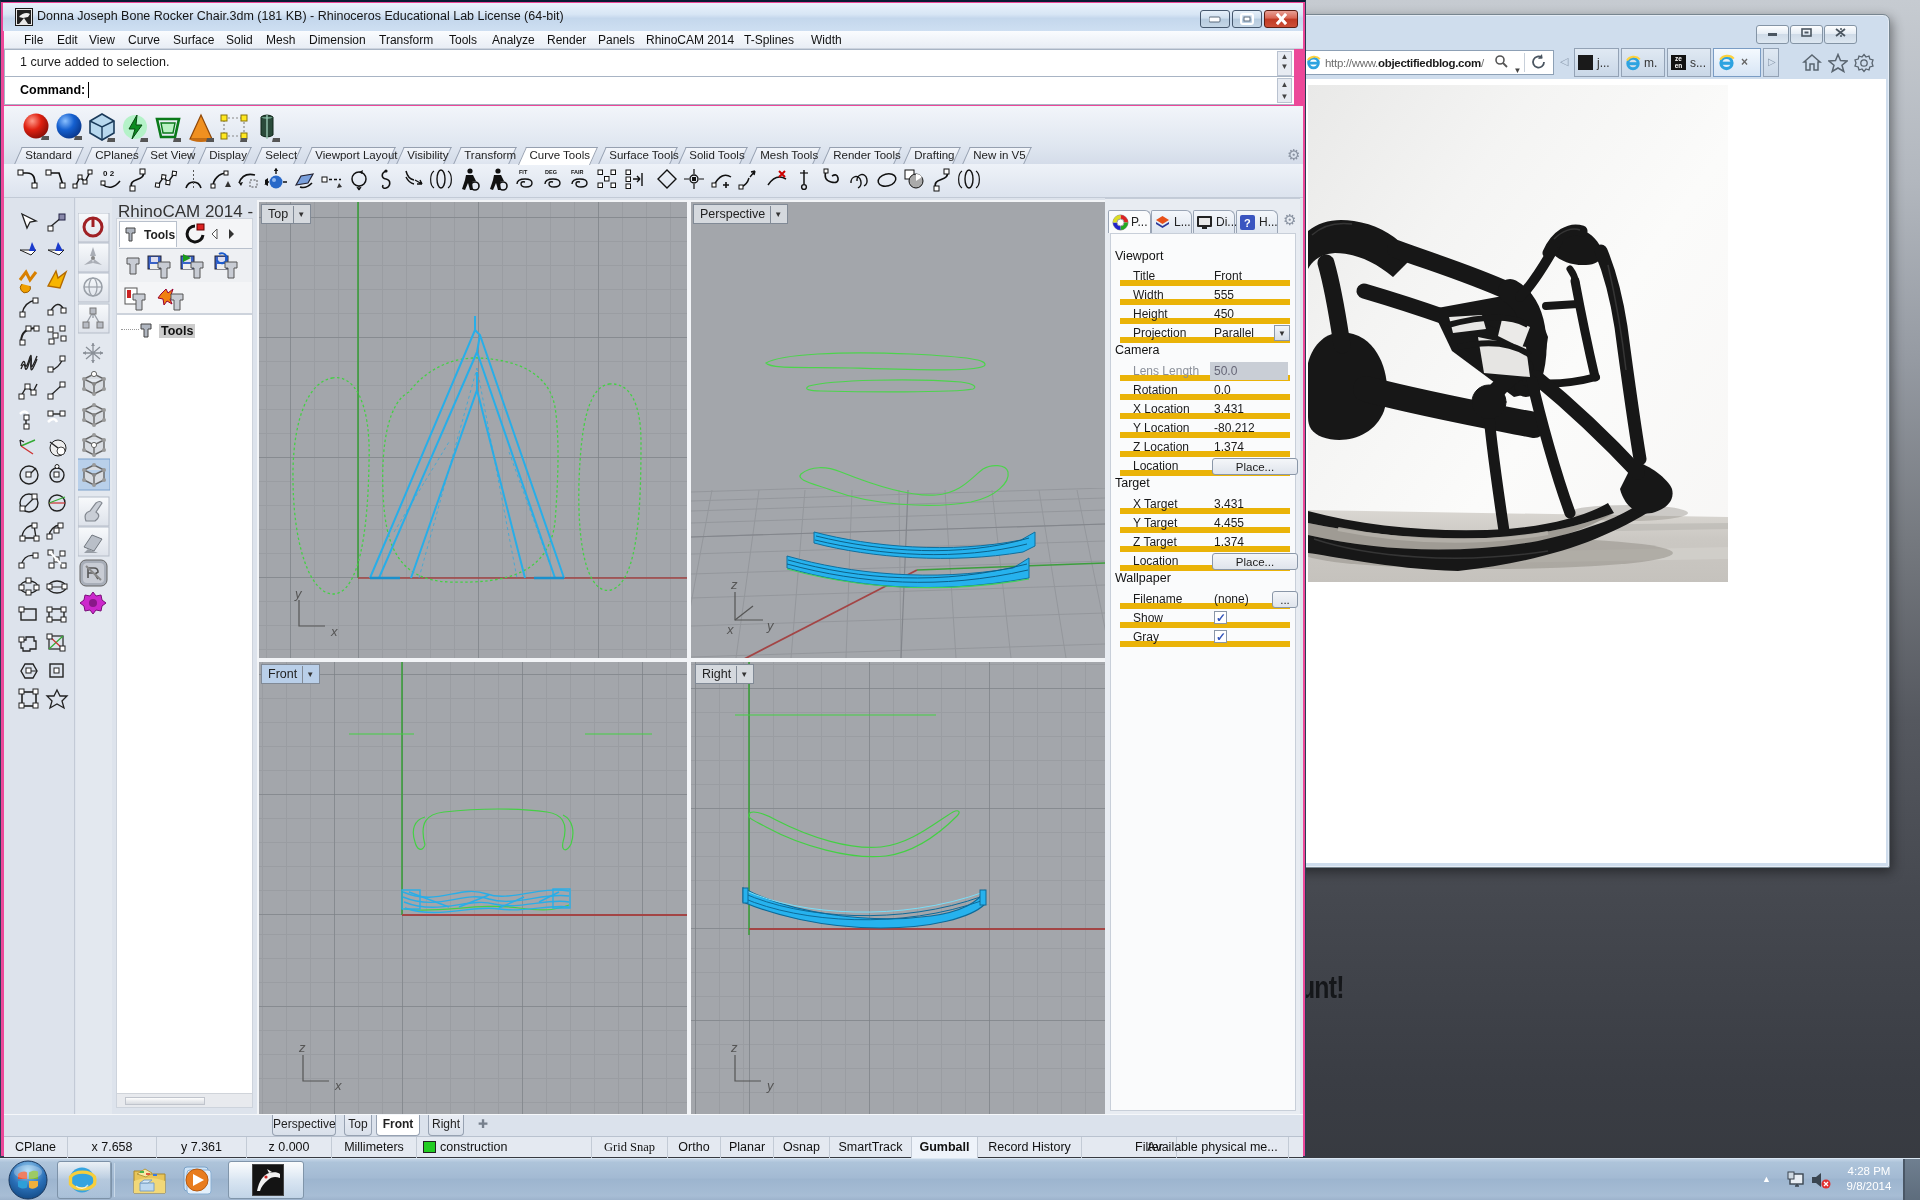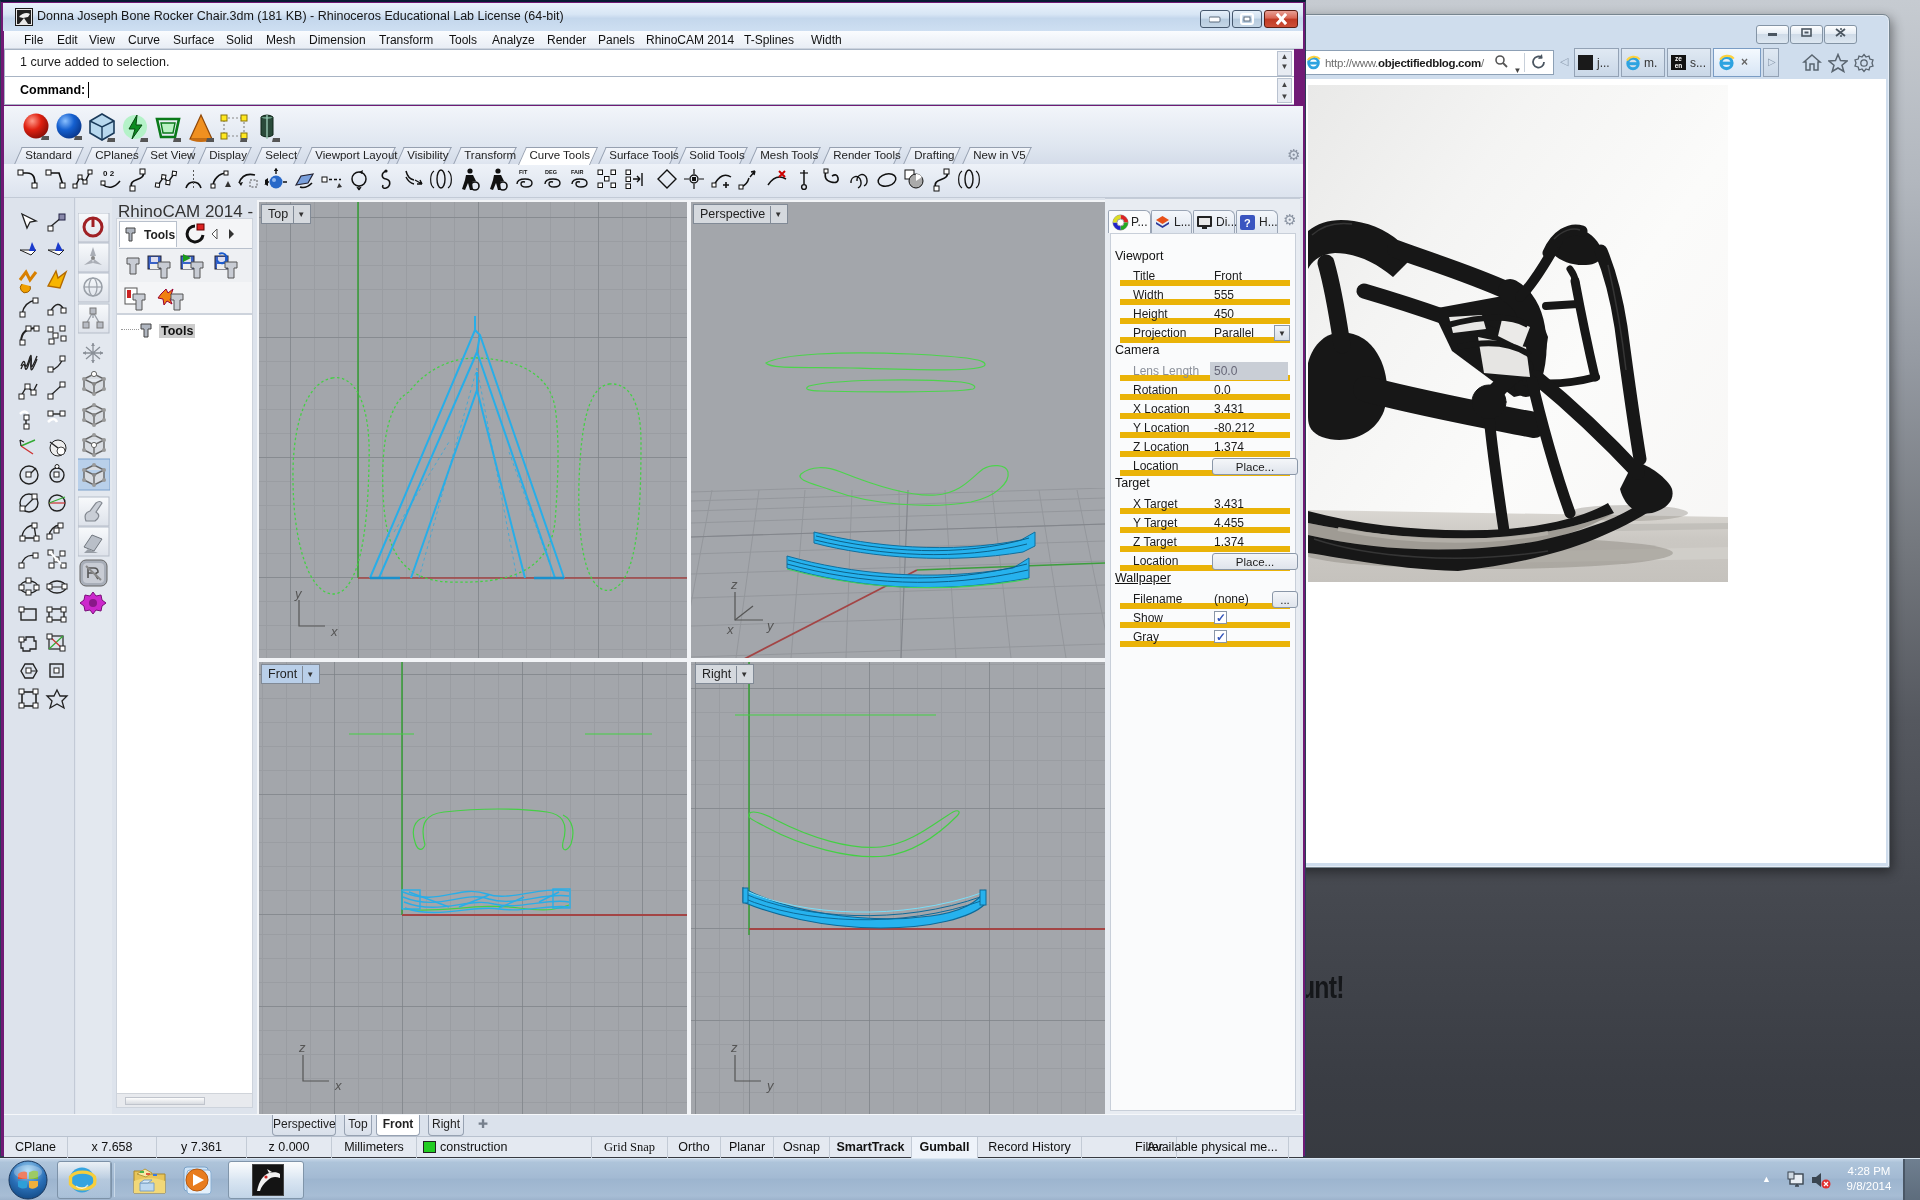--- a/index.html
+++ b/index.html
@@ -24,21 +24,21 @@
   box-shadow:0 0 0 1px rgba(255,255,255,.45) inset, 2px 4px 12px rgba(0,0,0,.45); }
 .capbtn { top:10px; width:33px; height:19px; background:linear-gradient(180deg,#fdfeff,#e6edf5 45%,#cfdbe8 50%,#dde7f1); border:1px solid #8494a5; border-radius:3px; color:#47535f; text-align:center; font-size:10px; line-height:17px; font-weight:bold;}
 #ie-tools { left:1px; top:31px; width:594px; height:33px; }
 #ie-addr { left:8px; top:4px; width:252px; height:25px; background:#fff; border:1px solid #8da0b5; font-size:11.5px; letter-spacing:-0.3px; line-height:23px; color:#6e6e6e; white-space:nowrap; overflow:hidden;}
 #ie-content { left:4px; top:64px; width:589px; height:784px; background:#fff; }
 .ietab { top:2px; height:29px; border:1px solid #93a2b5; background:linear-gradient(180deg,#e0e9f3,#c9d7e7); font-size:12px; color:#333; }
 .ietab.active { background:linear-gradient(180deg,#f4f9fe,#d7e5f5); border-color:#7a9cc4; }
 
 
 #rhino { left:0px; top:0px; width:1306px; height:1157px; z-index:10;
-  background:#701a75; border:1px solid #2b3c55; border-top:2px solid #091a33; }
+  background:#ec4899; border:1px solid #2b3c55; border-top:2px solid #091a33; }
 #r-title { left:2px; top:1px; width:1300px; height:28px;
   background:linear-gradient(180deg,#e9f2fb 0%,#d8e6f5 40%,#c4d7ec 55%,#cedff2 100%); }
 #r-title .ttext { left:34px; top:6px; font-size:12.5px; color:#151515; }
 #r-menu { left:3px; top:29px; width:1299px; height:18px; background:linear-gradient(180deg,#fafcfe,#e8edf5); border-bottom:1px solid #ccd3de; font-size:12px; color:#111; }
 #r-menu span { position:absolute; top:2px; }
 #r-cmdhist { left:3px; top:47px; width:1290px; height:28px; background:#fff; border:1px solid #a8b4c4; border-right:none; font-size:12.5px; color:#1a1a1a; }
 #r-cmd { left:3px; top:75px; width:1290px; height:28px; background:#fff; border:1px solid #a8b4c4; border-top:none; border-right:none; font-size:12.5px; color:#000; }
 #r-tb1 { left:3px; top:104px; width:1299px; height:40px; background:linear-gradient(180deg,#f2f5fa,#dfe6f0); }
 #r-tabs { left:3px; top:144px; width:1299px; height:18px; background:linear-gradient(180deg,#dfe6f0,#d4dce9); font-size:11.5px; color:#222; }
 #r-tb2 { left:3px; top:162px; width:1299px; height:34px; background:linear-gradient(180deg,#eef2f8,#dce3ee); border-bottom:1px solid #c2cad6; }
@@ -1185,21 +1185,21 @@
             <span class="val">4.455</span>
           </div>
         <div class="prow" style="top:299px;">
             <span class="lab">Z Target</span>
             <span class="val">1.374</span>
           </div>
         <div class="prow" style="top:318px;">
             <span class="lab">Location</span>
             <span class="btn">Place...</span>
           </div>
-        <div class="phead" style="top:337px;text-decoration:underline;">Wallpaper</div>
+        <div class="phead" style="top:337px;">Wallpaper</div>
         <div class="prow" style="top:356px;">
             <span class="lab">Filename</span>
             <span class="val">(none)</span>
             <span class="btn" style="left:152px;width:26px;">...</span>
           </div>
         <div class="prow" style="top:375px;text-align:right;">
             <span class="lab">Show</span>
             <span class="cb"></span>
           </div>
         <div class="prow" style="top:394px;">
@@ -1220,21 +1220,21 @@
     <div class="scell" style="left:0px;width:64px;">CPlane</div>
     <div class="scell" style="left:64px;width:89px;">x 7.658</div>
     <div class="scell" style="left:153px;width:90px;">y 7.361</div>
     <div class="scell" style="left:243px;width:85px;">z 0.000</div>
     <div class="scell" style="left:328px;width:85px;">Millimeters</div>
     <div class="scell" style="left:413px;width:175px;text-align:left;"><span style="display:inline-block;width:13px;height:12px;background:#22cc22;border:1px solid #222;vertical-align:-2px;margin:0 4px 0 6px;"></span>construction</div>
     <div class="scell" style="left:588px;width:76px;font-family:Liberation Serif, serif;">Grid Snap</div>
     <div class="scell" style="left:664px;width:53px;">Ortho</div>
     <div class="scell" style="left:717px;width:53px;">Planar</div>
     <div class="scell" style="left:770px;width:56px;">Osnap</div>
-    <div class="scell" style="left:826px;width:82px;font-weight:bold;">SmartTrack</div>
+    <div class="scell" style="left:826px;width:82px;font-weight:normal;">SmartTrack</div>
     <div class="scell" style="left:908px;width:66px;font-weight:bold;background:#eef3fa;">Gumball</div>
     <div class="scell" style="left:974px;width:104px;">Record History</div>
     <div class="scell" style="left:1118px;width:55px;">Filter</div>
     <div class="scell" style="left:1133px;width:152px;">Available physical me...</div>
   </div>
 </div>
 
 <div class="abs" id="taskbar">
   <svg class="abs" style="left:8px;top:1px;" width="40" height="40" viewBox="0 0 40 40">
     <defs>

